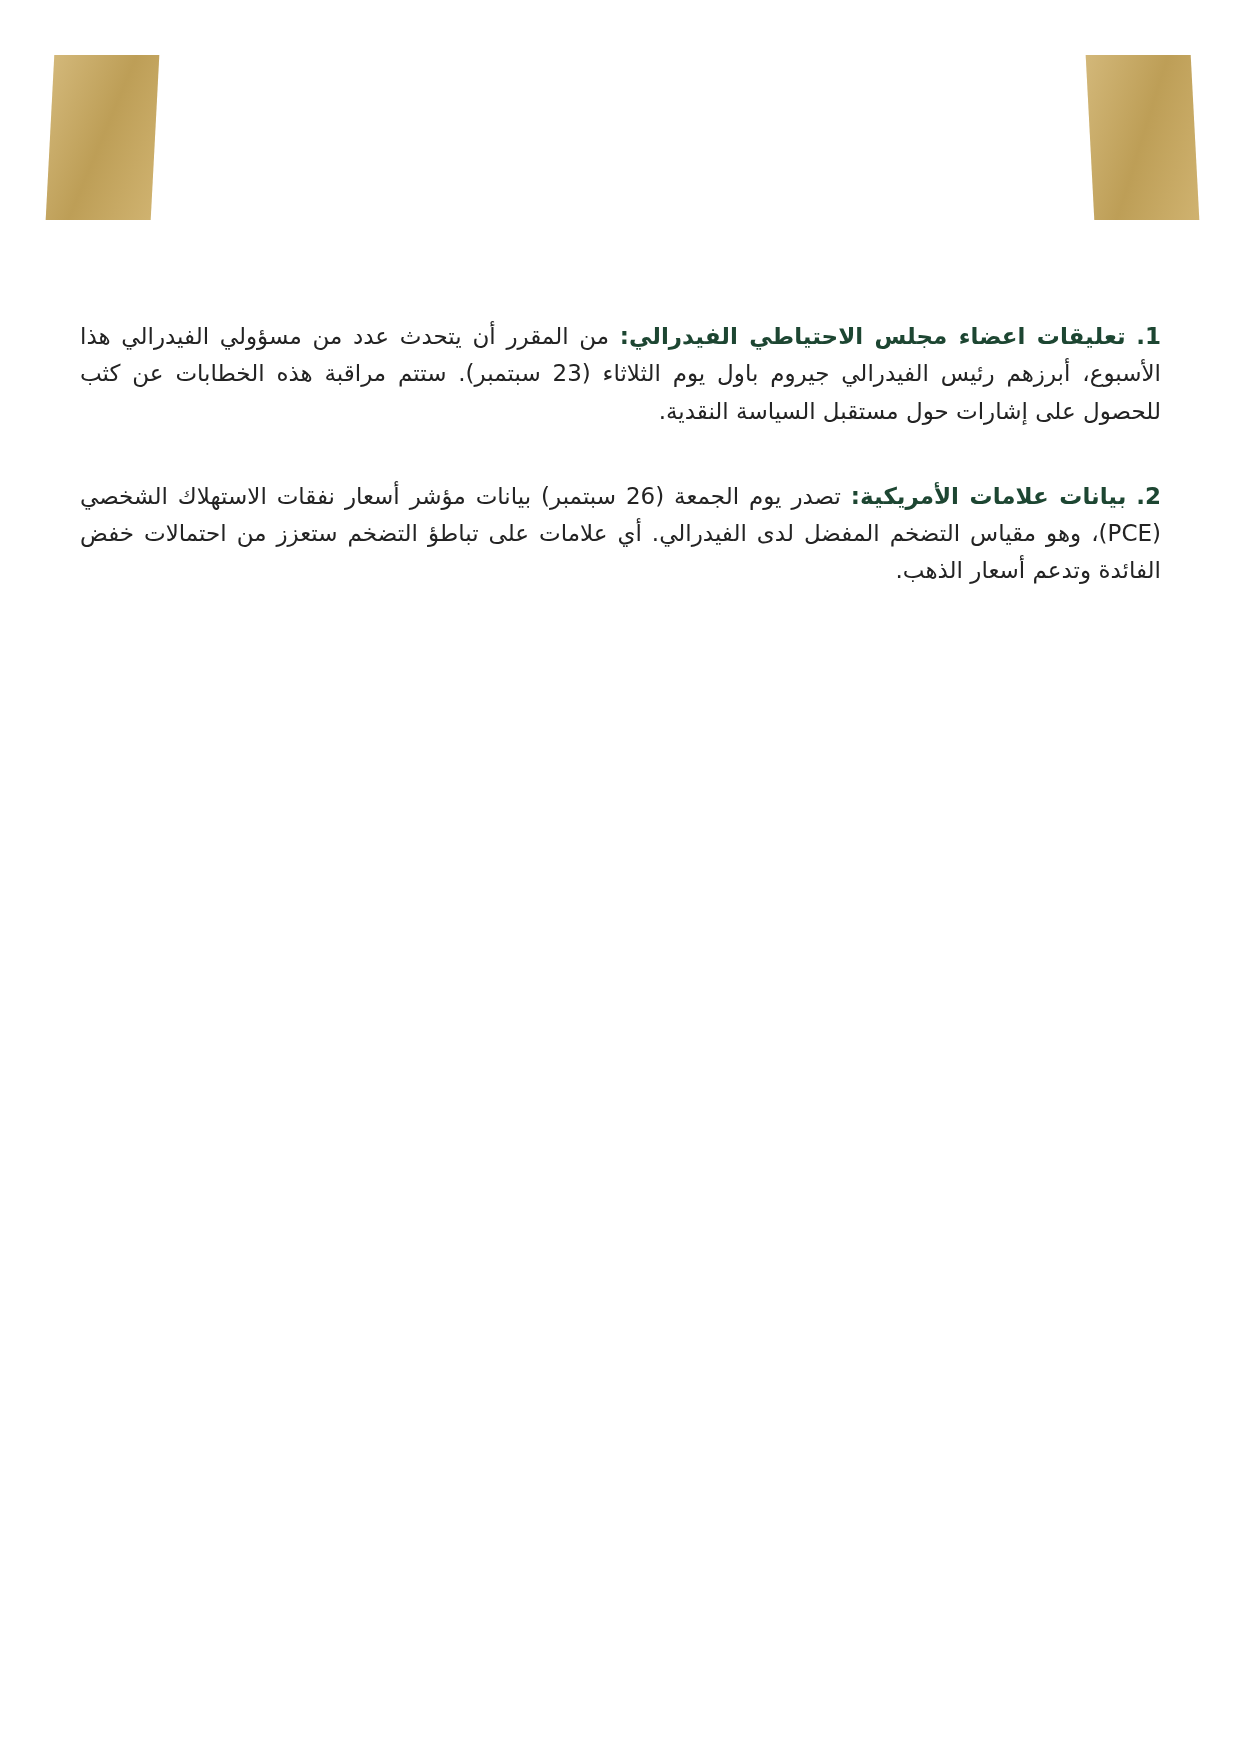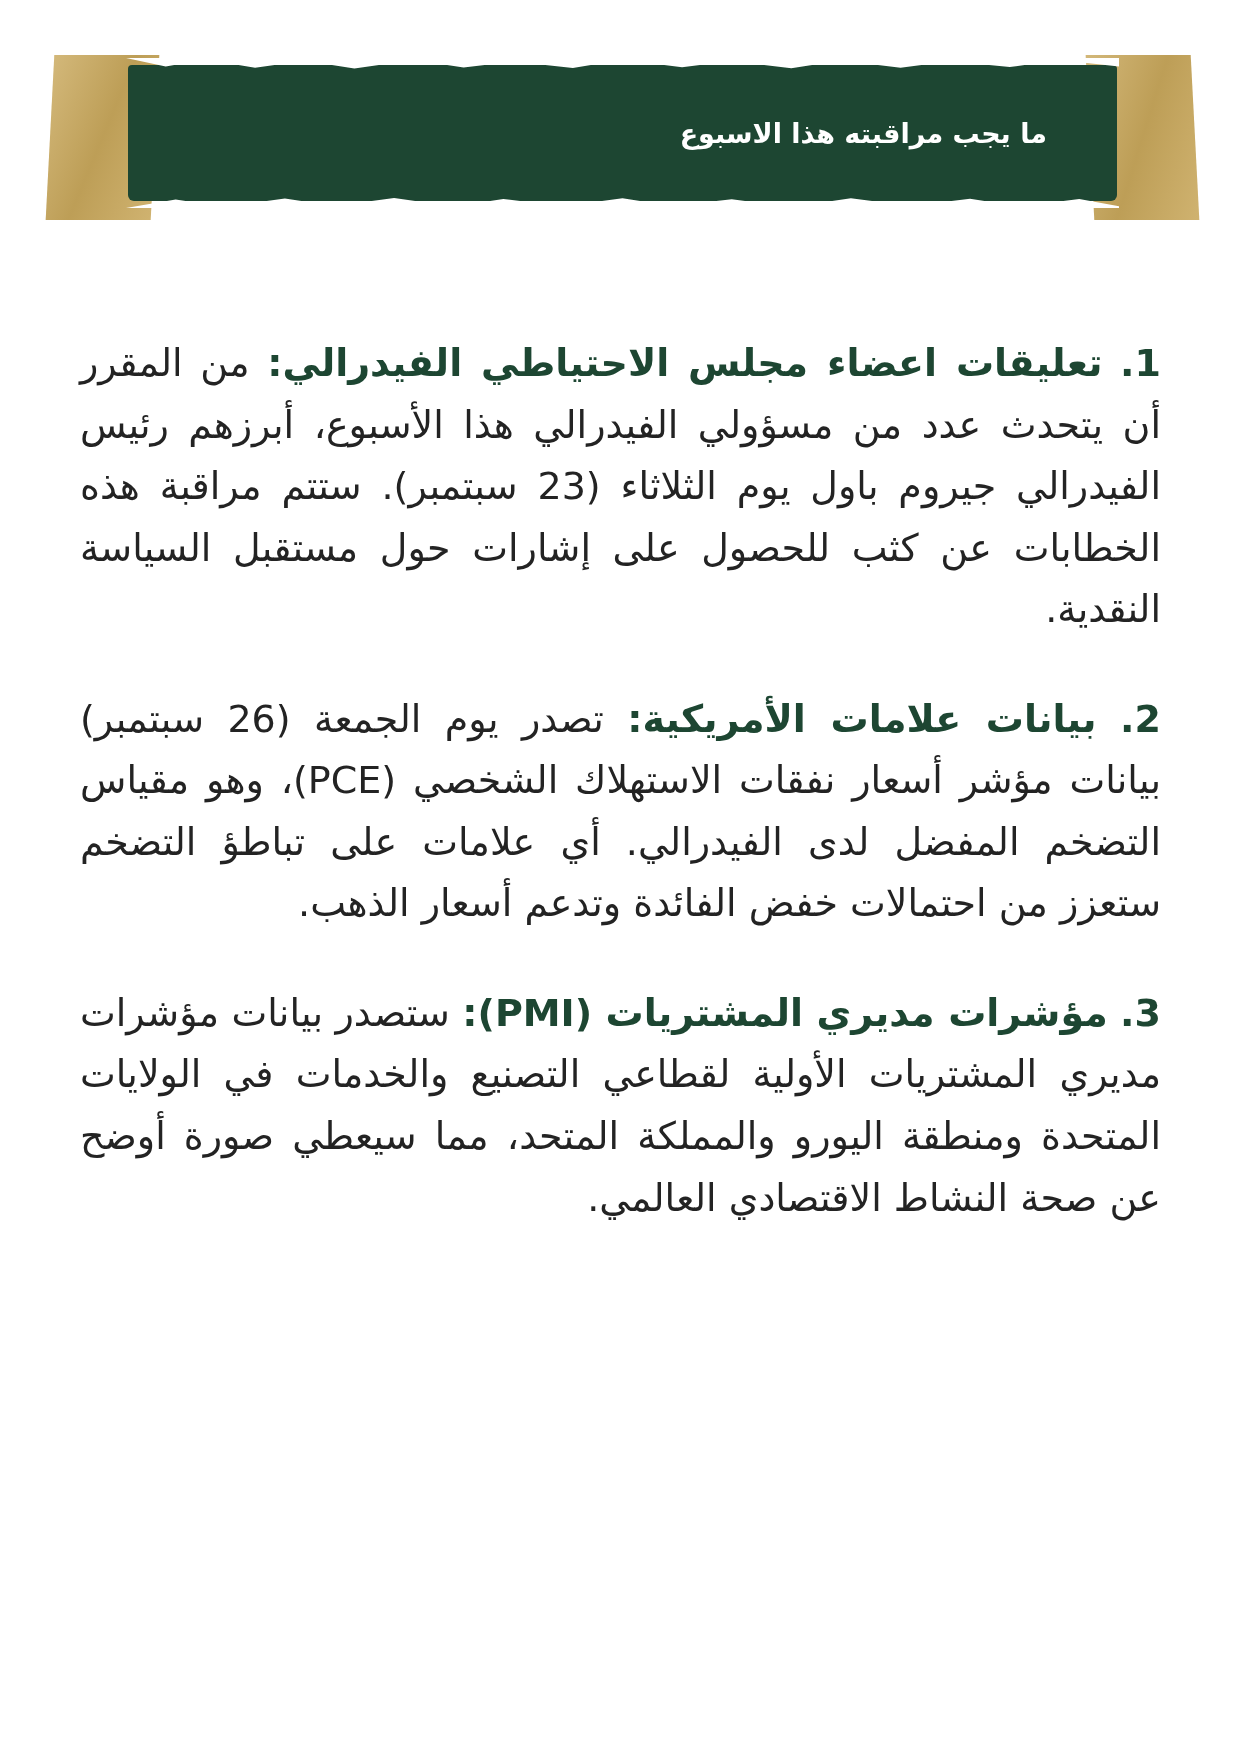--- a/index.html
+++ b/index.html
@@ -85,21 +85,21 @@
     position: absolute;
     top: 295px;
     right: 80px;
     left: 80px;
     direction: rtl;
     text-align: justify;
   }
 
   .item {
     margin-bottom: 48px;
-    font-size: 38px;
+    font-size: 23px;
     line-height: 1.62;
     color: #1d1d1d;
     text-align: justify;
     text-justify: inter-word;
   }
   .item:last-child { margin-bottom: 0; }
 
   .item .num {
     font-weight: bold;
     color: #1d4632;
@@ -111,38 +111,30 @@
   .item .rest {
     color: #232323;
   }
 </style>
 </head>
 <body>
 
 <div class="banner-wrap">
   <div class="tape left"></div>
   <div class="tape right"></div>
-  <div class="banner">
-    <div class="banner-title">ما يجب مراقبته هذا الاسبوع</div>
-  </div>
 </div>
 
 <div class="content">
 
   <p class="item">
     <span class="num">1.</span>
     <span class="lead">تعليقات اعضاء مجلس الاحتياطي الفيدرالي:</span>
     <span class="rest">من المقرر أن يتحدث عدد من مسؤولي الفيدرالي هذا الأسبوع، أبرزهم رئيس الفيدرالي جيروم باول يوم الثلاثاء (23 سبتمبر). ستتم مراقبة هذه الخطابات عن كثب للحصول على إشارات حول مستقبل السياسة النقدية.</span>
   </p>
 
   <p class="item">
     <span class="num">2.</span>
     <span class="lead">بيانات علامات الأمريكية:</span>
     <span class="rest">تصدر يوم الجمعة (26 سبتمبر) بيانات مؤشر أسعار نفقات الاستهلاك الشخصي (PCE)، وهو مقياس التضخم المفضل لدى الفيدرالي. أي علامات على تباطؤ التضخم ستعزز من احتمالات خفض الفائدة وتدعم أسعار الذهب.</span>
   </p>
 
-  <p class="item">
-    <span class="num">3.</span>
-    <span class="lead">مؤشرات مديري المشتريات (PMI):</span>
-    <span class="rest">ستصدر بيانات مؤشرات مديري المشتريات الأولية لقطاعي التصنيع والخدمات في الولايات المتحدة ومنطقة اليورو والمملكة المتحد، مما سيعطي صورة أوضح عن صحة النشاط الاقتصادي العالمي.</span>
-  </p>
 
 </div>
 
 </body></html>

